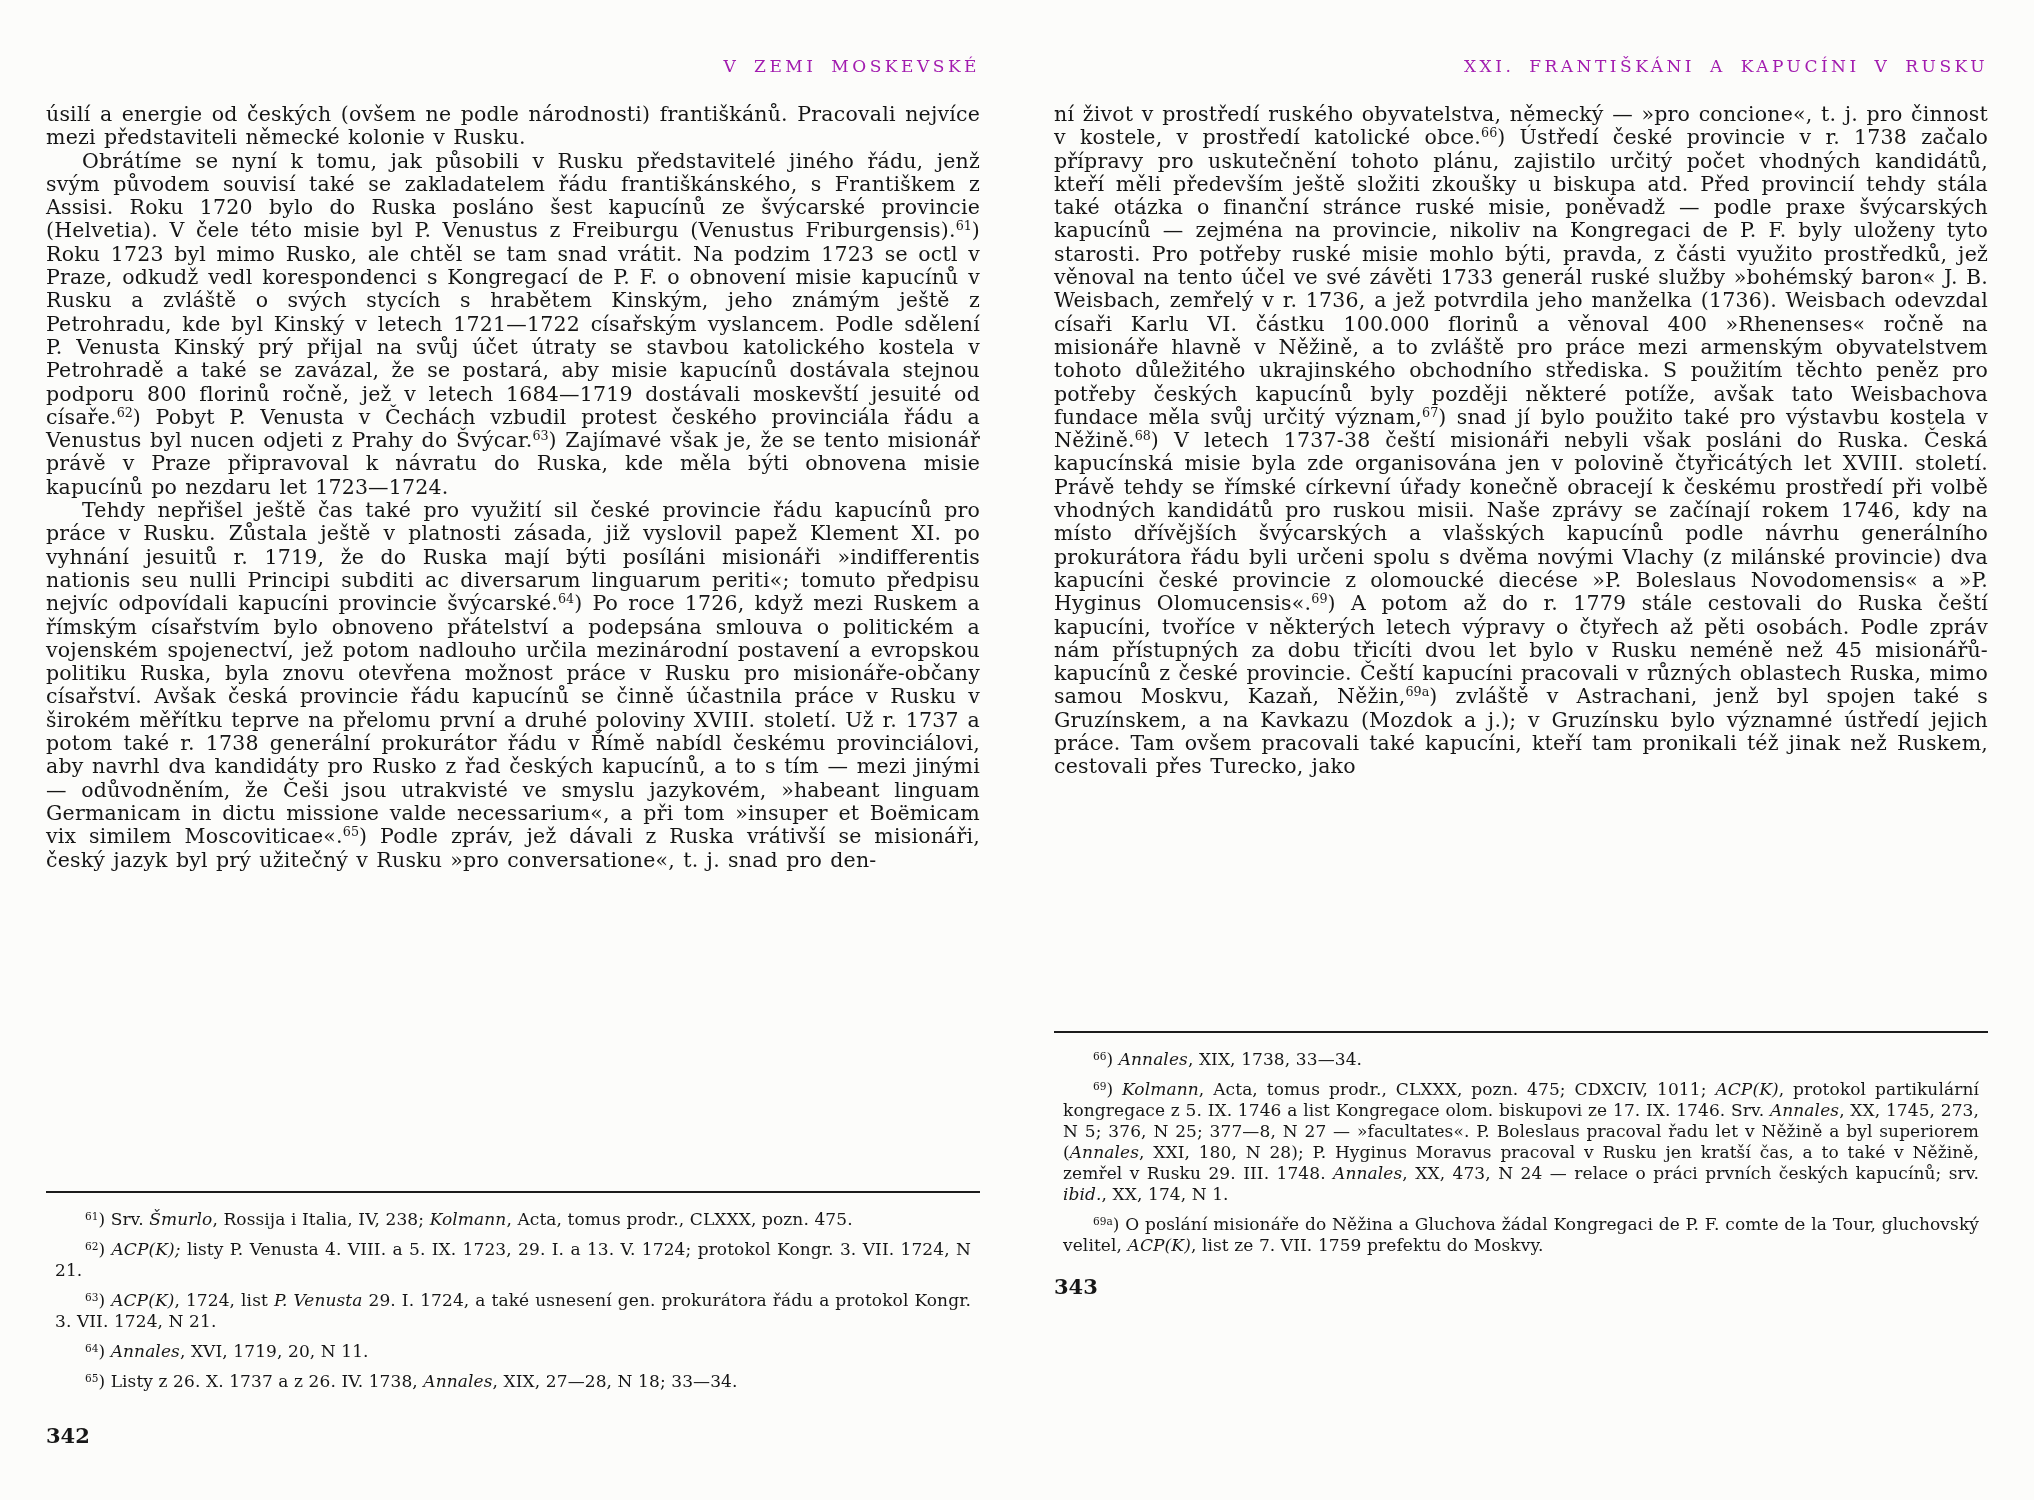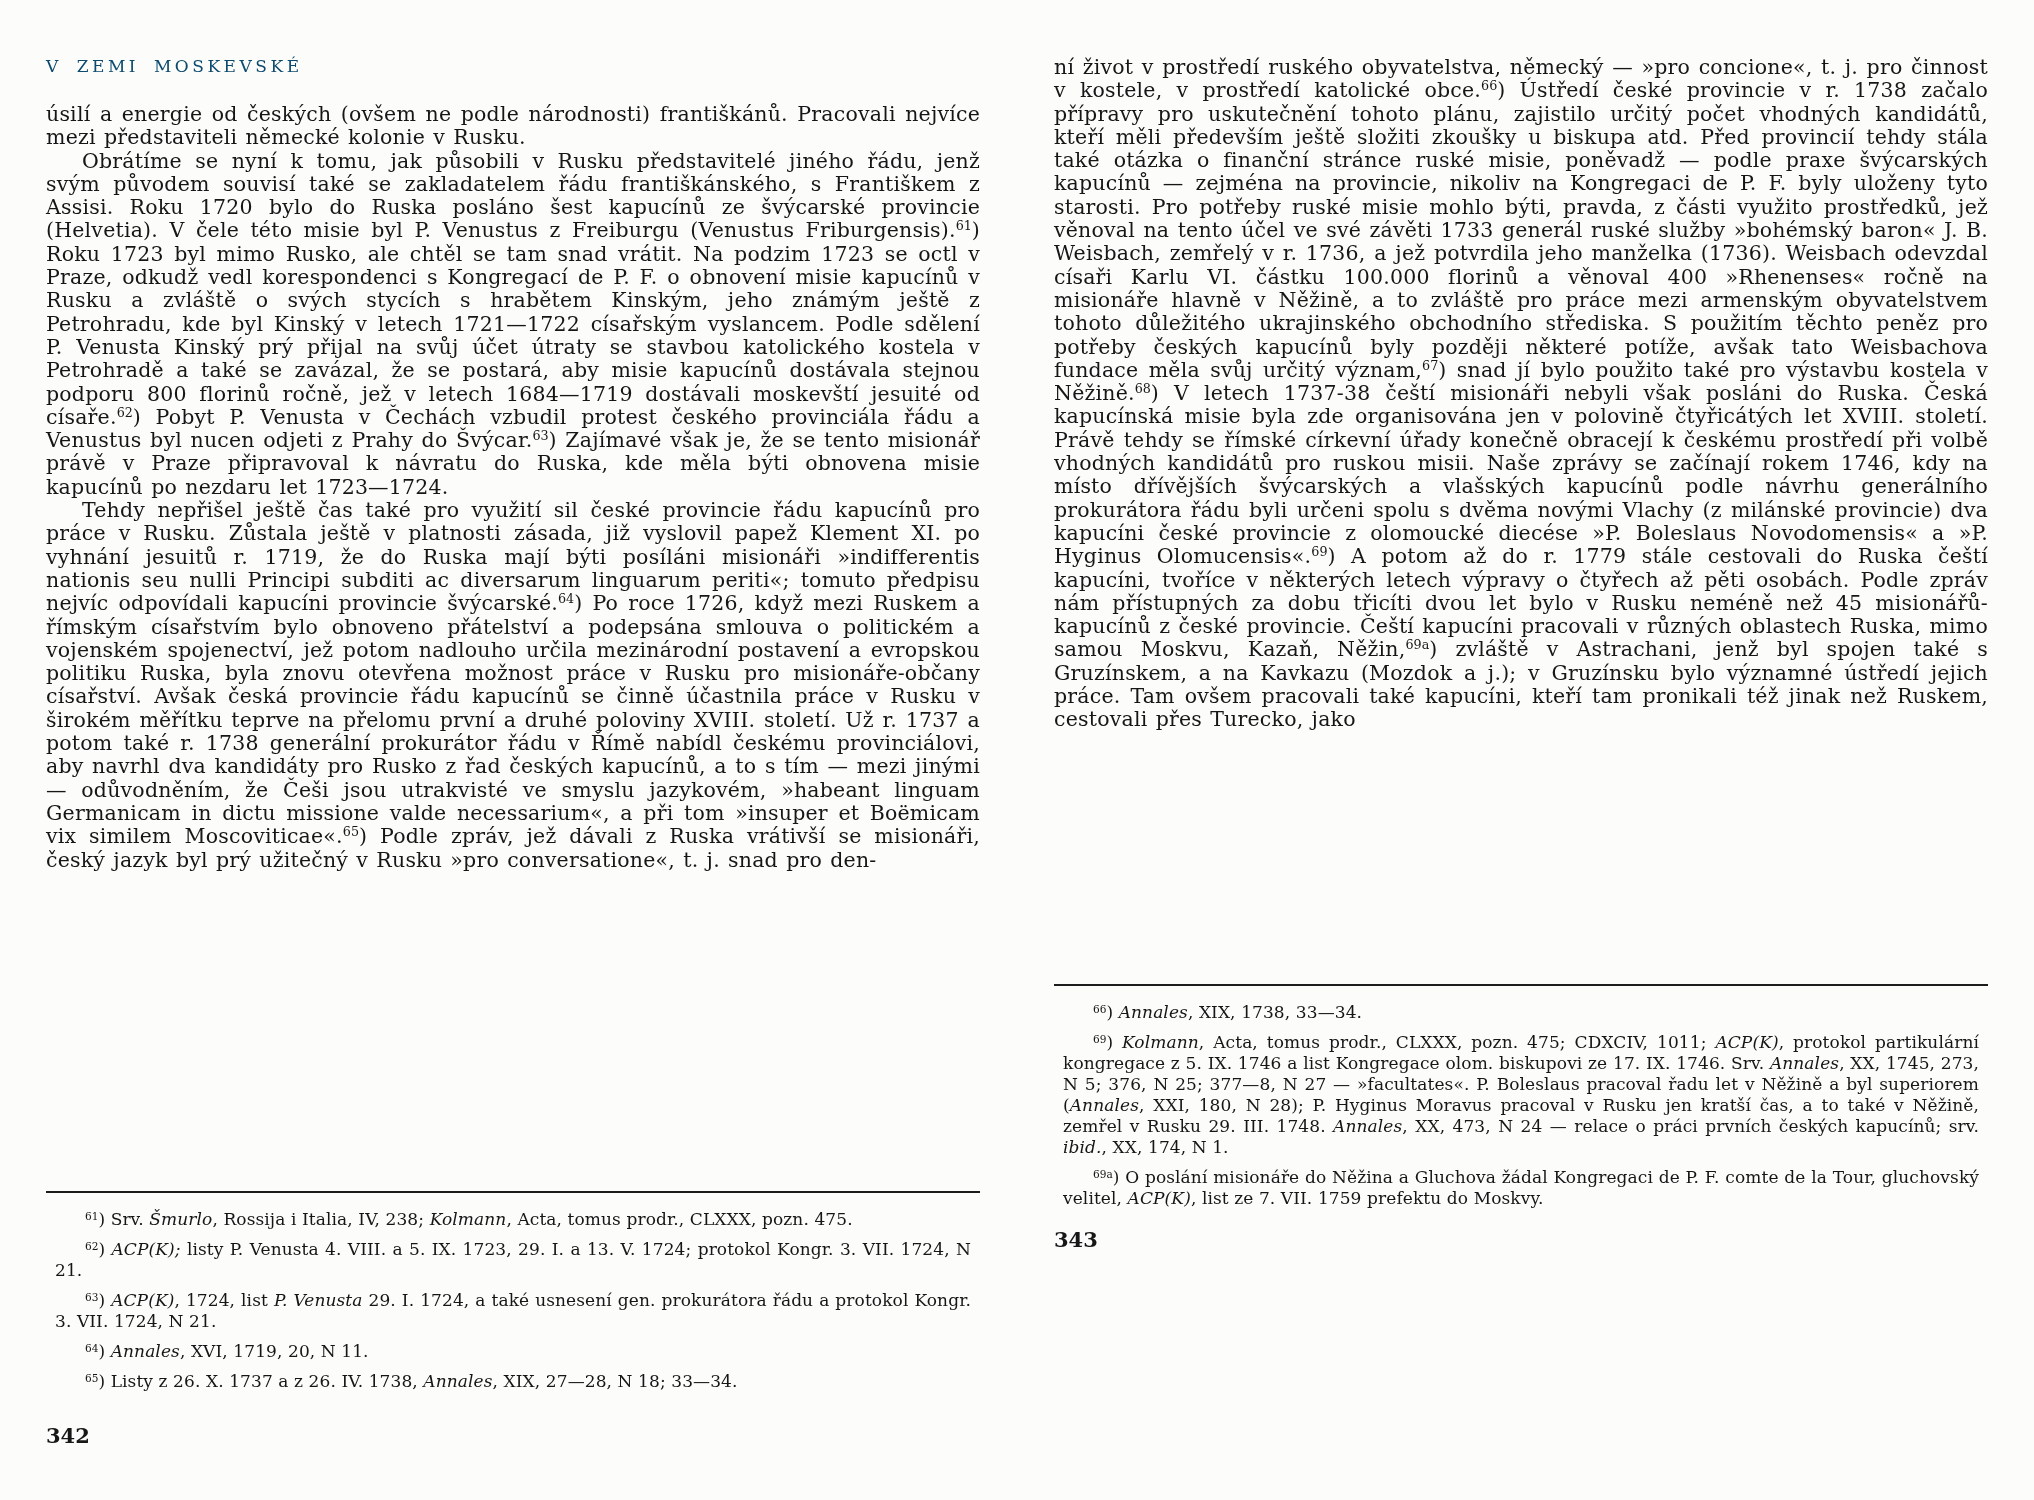--- a/index.html
+++ b/index.html
@@ -15,26 +15,26 @@
   }
   .page-col {
     position: absolute;
     top: 56px;
     width: 934px;
   }
   .page-col.left  { left: 46px; }
   .page-col.right { left: 1054px; }
 
   .running-head {
-    text-align: left;
+    text-align: right;
     font-size: 17px;
     letter-spacing: 3.5px;
     word-spacing: 6px;
     margin: 0 0 27px 0;
-    color: #0c4a6e;
+    color: #a21caf;
   }
 
   .body-text {
     font-size: 20.5px;
     line-height: 23.3px;
     text-align: justify;
     letter-spacing: 0.2px;
     word-spacing: 1.5px;
   }
   .body-text p { margin: 0; text-indent: 36px; }
@@ -96,20 +96,21 @@
       <p><sup>62</sup>) <i>ACP(K);</i> listy P. Venusta 4. VIII. a 5. IX. 1723, 29. I. a 13. V. 1724; protokol Kongr. 3. VII. 1724, N 21.</p>
       <p><sup>63</sup>) <i>ACP(K)</i>, 1724, list <i>P. Venusta</i> 29. I. 1724, a také usnesení gen. prokurátora řádu a protokol Kongr. 3. VII. 1724, N 21.</p>
       <p><sup>64</sup>) <i>Annales</i>, XVI, 1719, 20, N 11.</p>
       <p><sup>65</sup>) Listy z 26. X. 1737 a z 26. IV. 1738, <i>Annales</i>, XIX, 27—28, N 18; 33—34.</p>
     </div>
 
     <div class="page-num">342</div>
   </div>
 
   <div class="page-col right">
+    <div class="running-head">XXI. FRANTIŠKÁNI A KAPUCÍNI V RUSKU</div>
 
     <div class="body-text">
       <p class="no-indent">ní život v prostředí ruského obyvatelstva, německý — »pro concione«, t. j. pro činnost v kostele, v prostředí katolické obce.<sup>66</sup>) Ústředí české provincie v r. 1738 začalo přípravy pro uskutečnění tohoto plánu, zajistilo určitý počet vhodných kandidátů, kteří měli především ještě složiti zkoušky u biskupa atd. Před provincií tehdy stála také otázka o finanční stránce ruské misie, poněvadž — podle praxe švýcarských kapucínů — zejména na provincie, nikoliv na Kongregaci de P. F. byly uloženy tyto starosti. Pro potřeby ruské misie mohlo býti, pravda, z části využito prostředků, jež věnoval na tento účel ve své závěti 1733 generál ruské služby »bohémský baron« J. B. Weisbach, zemřelý v r. 1736, a jež potvrdila jeho manželka (1736). Weisbach odevzdal císaři Karlu VI. částku 100.000 florinů a věnoval 400 »Rhenenses« ročně na misionáře hlavně v Něžině, a to zvláště pro práce mezi armenským obyvatelstvem tohoto důležitého ukrajinského obchodního střediska. S použitím těchto peněz pro potřeby českých kapucínů byly později některé potíže, avšak tato Weisbachova fundace měla svůj určitý význam,<sup>67</sup>) snad jí bylo použito také pro výstavbu kostela v Něžině.<sup>68</sup>) V letech 1737-38 čeští misionáři nebyli však posláni do Ruska. Česká kapucínská misie byla zde organisována jen v polovině čtyřicátých let XVIII. století. Právě tehdy se římské církevní úřady konečně obracejí k českému prostředí při volbě vhodných kandidátů pro ruskou misii. Naše zprávy se začínají rokem 1746, kdy na místo dřívějších švýcarských a vlašských kapucínů podle návrhu generálního prokurátora řádu byli určeni spolu s dvěma novými Vlachy (z milánské provincie) dva kapucíni české provincie z olomoucké diecése »P. Boleslaus Novodomensis« a »P. Hyginus Olomucensis«.<sup>69</sup>) A potom až do r. 1779 stále cestovali do Ruska čeští kapucíni, tvoříce v některých letech výpravy o čtyřech až pěti osobách. Podle zpráv nám přístupných za dobu třicíti dvou let bylo v Rusku neméně než 45 misionářů-kapucínů z české provincie. Čeští kapucíni pracovali v různých oblastech Ruska, mimo samou Moskvu, Kazaň, Něžin,<sup>69a</sup>) zvláště v Astrachani, jenž byl spojen také s Gruzínskem, a na Kavkazu (Mozdok a j.); v Gruzínsku bylo významné ústředí jejich práce. Tam ovšem pracovali také kapucíni, kteří tam pronikali též jinak než Ruskem, cestovali přes Turecko, jako</p>
     </div>
 
     <hr class="fn-rule">
 
     <div class="footnotes">
       <p><sup>66</sup>) <i>Annales</i>, XIX, 1738, 33—34.</p>
       <p><sup>69</sup>) <i>Kolmann</i>, Acta, tomus prodr., CLXXX, pozn. 475; CDXCIV, 1011; <i>ACP(K)</i>, protokol partikulární kongregace z 5. IX. 1746 a list Kongregace olom. biskupovi ze 17. IX. 1746. Srv. <i>Annales</i>, XX, 1745, 273, N 5; 376, N 25; 377—8, N 27 — »facultates«. P. Boleslaus pracoval řadu let v Něžině a byl superiorem (<i>Annales</i>, XXI, 180, N 28); P. Hyginus Moravus pracoval v Rusku jen kratší čas, a to také v Něžině, zemřel v Rusku 29. III. 1748. <i>Annales</i>, XX, 473, N 24 — relace o práci prvních českých kapucínů; srv. <i>ibid.</i>, XX, 174, N 1.</p>

